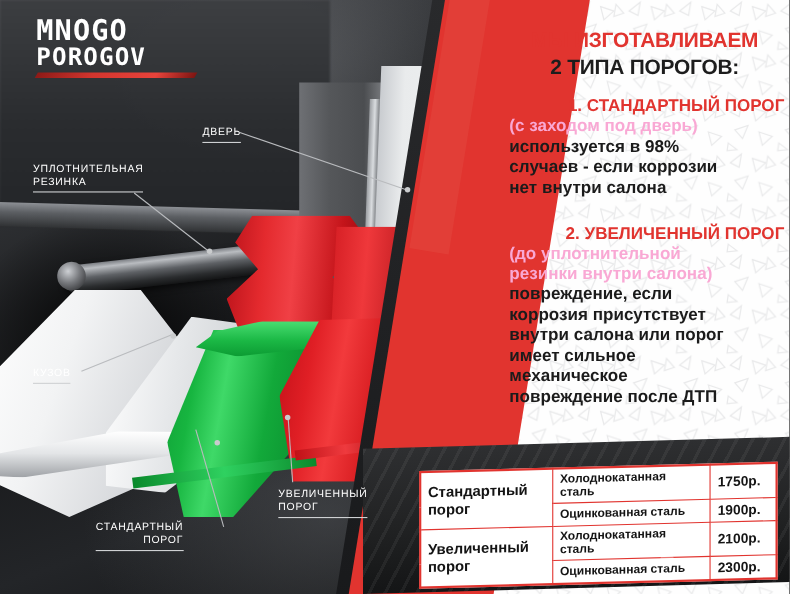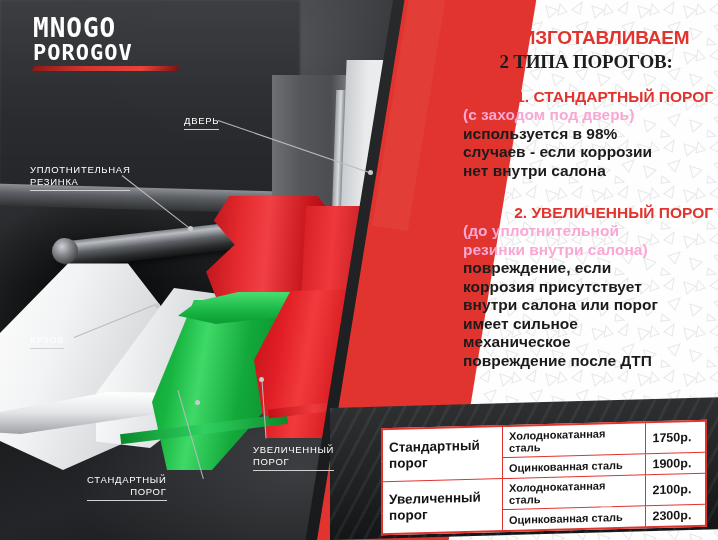--- a/index.html
+++ b/index.html
@@ -87,21 +87,21 @@
   .div-red-light{position:absolute;left:392px;top:-20px;width:36px;height:250px;
     background:rgba(226,70,62,.6);transform:rotate(9.2deg);}
 
   
   .right-pane{position:absolute;left:430px;top:0;width:288px;height:540px;overflow:hidden;
     background:#fdfdfd;clip-path:polygon(14% 0%, 100% 0%, 100% 100%, 0% 100%);}
   .pattern{position:absolute;inset:0;opacity:.55;}
 
   .headline{position:absolute;left:460px;top:28px;width:252px;text-align:center;z-index:6;}
   .h-red{color:#e1342f;font-size:19px;font-weight:bold;letter-spacing:-.2px;line-height:1.1;}
-  .h-dark{color:#1d1d1d;font-size:19px;font-weight:bold;letter-spacing:-.2px;line-height:1.15;margin-top:2px;font-family:Liberation Serif, serif;}
+  .h-dark{color:#1d1d1d;font-size:19px;font-weight:bold;letter-spacing:-.2px;line-height:1.15;margin-top:2px;}
 
   .body-block{position:absolute;left:463px;width:250px;z-index:6;}
   .bb1{top:88px;}
   .bb2{top:204px;}
   .t-red-b{color:#e1342f;font-size:15.5px;font-weight:bold;line-height:1.19;text-align:right;}
   .t-red{color:#f9a8d4;font-size:15.5px;font-weight:bold;line-height:1.19;}
   .t-dark{color:#1b1b1b;font-size:15.5px;font-weight:bold;line-height:1.19;}
 
   
   .band{position:absolute;left:330px;top:408px;width:400px;height:132px;z-index:7;
@@ -130,21 +130,21 @@
     transform:skewX(-30deg);}
 
   
   .callout{position:absolute;z-index:9;color:#fff;font-size:9.5px;font-weight:normal;
     letter-spacing:.7px;line-height:1.25;white-space:pre-line;}
   .callout .ul{display:block;height:1px;background:#cfd1d3;margin-top:2px;}
   .lead{position:absolute;z-index:8;background:#b9bbbe;height:1px;transform-origin:left center;}
   .dot{position:absolute;z-index:8;width:5px;height:5px;border-radius:50%;background:#c9cbcd;}
 
   .c-dver{left:184px;top:103px;}
-  .c-rez{left:30px;top:152px;}
+  .c-rez{left:30px;top:136px;}
   .c-kuz{left:30px;top:322px;}
   .c-std{left:87px;top:462px;text-align:right;}
   .c-uvel{left:253px;top:432px;}
 
   .watermark{position:absolute;left:600px;top:492px;z-index:12;opacity:.32;
     color:#fff;font-size:27px;font-weight:bold;font-style:italic;letter-spacing:-1px;
     text-shadow:0 0 3px rgba(0,0,0,.2);}
   .wm-dot{display:inline-block;width:13px;height:13px;border-radius:50%;background:#fff;
     vertical-align:baseline;margin-right:1px;}
 </style>

